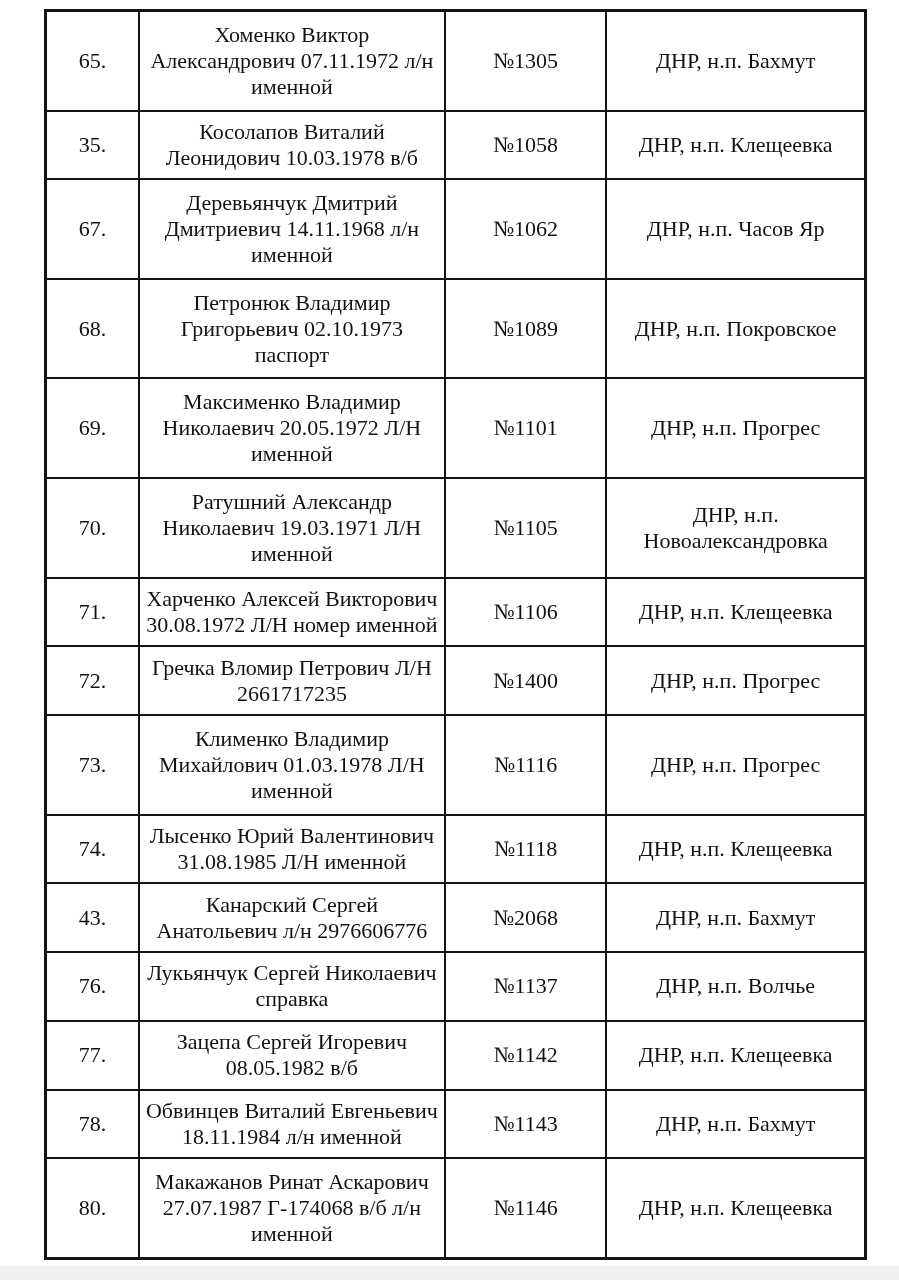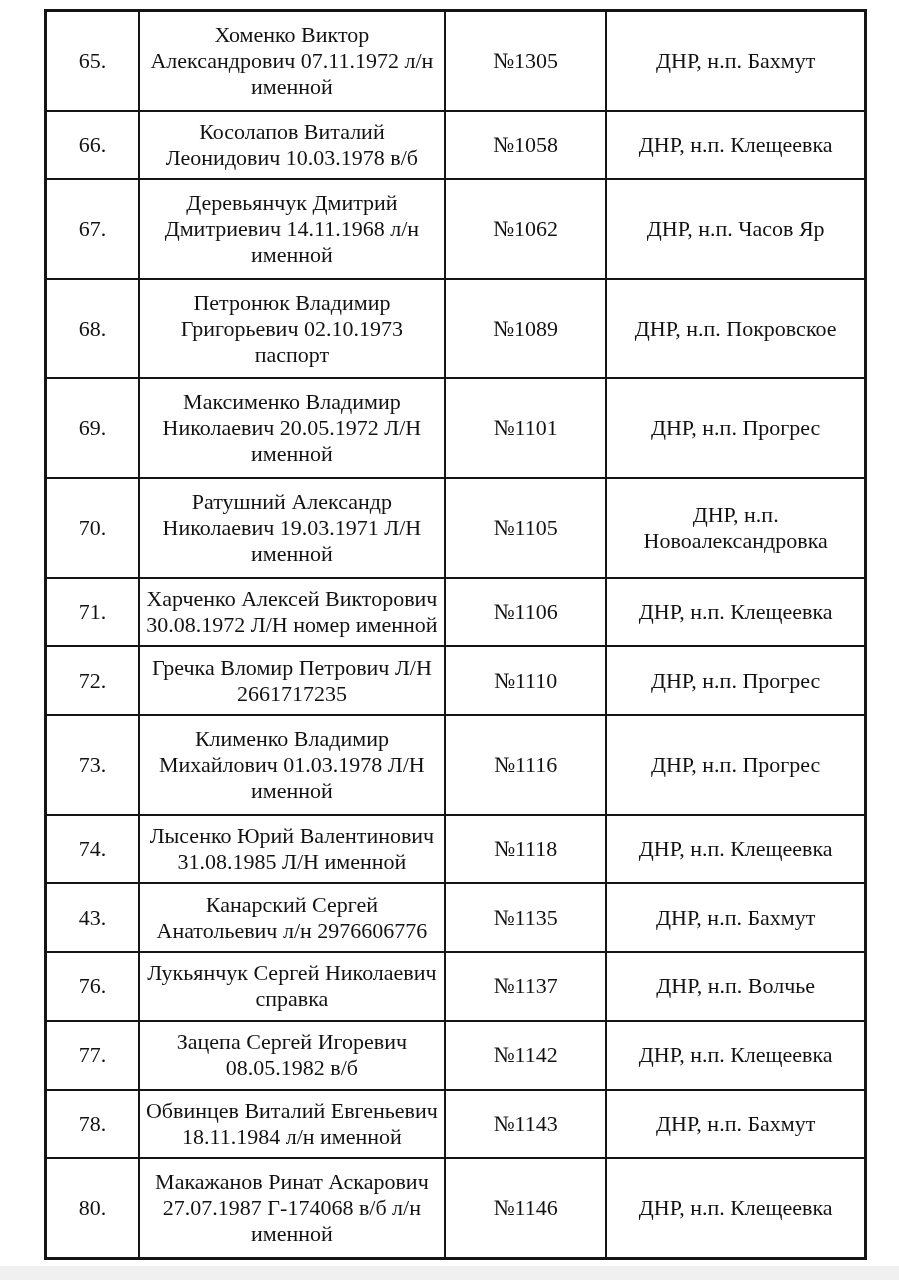--- a/index.html
+++ b/index.html
@@ -66,21 +66,21 @@
       <col class="w-loc">
     </colgroup>
     <tbody>
         <tr>
     <td class="c-num">65.</td>
     <td class="c-name">Хоменко Виктор Александрович 07.11.1972 л/н именной</td>
     <td class="c-id">№1305</td>
     <td class="c-loc">ДНР, н.п. Бахмут</td>
   </tr>
         <tr>
-    <td class="c-num">66.</td>
+    <td class="c-num">35.</td>
     <td class="c-name">Косолапов Виталий Леонидович 10.03.1978 в/б</td>
     <td class="c-id">№1058</td>
     <td class="c-loc">ДНР, н.п. Клещеевка</td>
   </tr>
         <tr>
     <td class="c-num">67.</td>
     <td class="c-name">Деревьянчук Дмитрий Дмитриевич 14.11.1968 л/н именной</td>
     <td class="c-id">№1062</td>
     <td class="c-loc">ДНР, н.п. Часов Яр</td>
   </tr>
@@ -104,39 +104,39 @@
   </tr>
         <tr>
     <td class="c-num">71.</td>
     <td class="c-name">Харченко Алексей Викторович 30.08.1972 Л/Н номер именной</td>
     <td class="c-id">№1106</td>
     <td class="c-loc">ДНР, н.п. Клещеевка</td>
   </tr>
         <tr>
     <td class="c-num">72.</td>
     <td class="c-name">Гречка Вломир Петрович Л/Н 2661717235</td>
-    <td class="c-id">№1110</td>
+    <td class="c-id">№1400</td>
     <td class="c-loc">ДНР, н.п. Прогрес</td>
   </tr>
         <tr>
     <td class="c-num">73.</td>
     <td class="c-name">Клименко Владимир Михайлович 01.03.1978 Л/Н именной</td>
     <td class="c-id">№1116</td>
     <td class="c-loc">ДНР, н.п. Прогрес</td>
   </tr>
         <tr>
     <td class="c-num">74.</td>
     <td class="c-name">Лысенко Юрий Валентинович 31.08.1985 Л/Н именной</td>
     <td class="c-id">№1118</td>
     <td class="c-loc">ДНР, н.п. Клещеевка</td>
   </tr>
         <tr>
     <td class="c-num">43.</td>
     <td class="c-name">Канарский Сергей Анатольевич л/н 2976606776</td>
-    <td class="c-id">№1135</td>
+    <td class="c-id">№2068</td>
     <td class="c-loc">ДНР, н.п. Бахмут</td>
   </tr>
         <tr>
     <td class="c-num">76.</td>
     <td class="c-name">Лукьянчук Сергей Николаевич справка</td>
     <td class="c-id">№1137</td>
     <td class="c-loc">ДНР, н.п. Волчье</td>
   </tr>
         <tr>
     <td class="c-num">77.</td>

